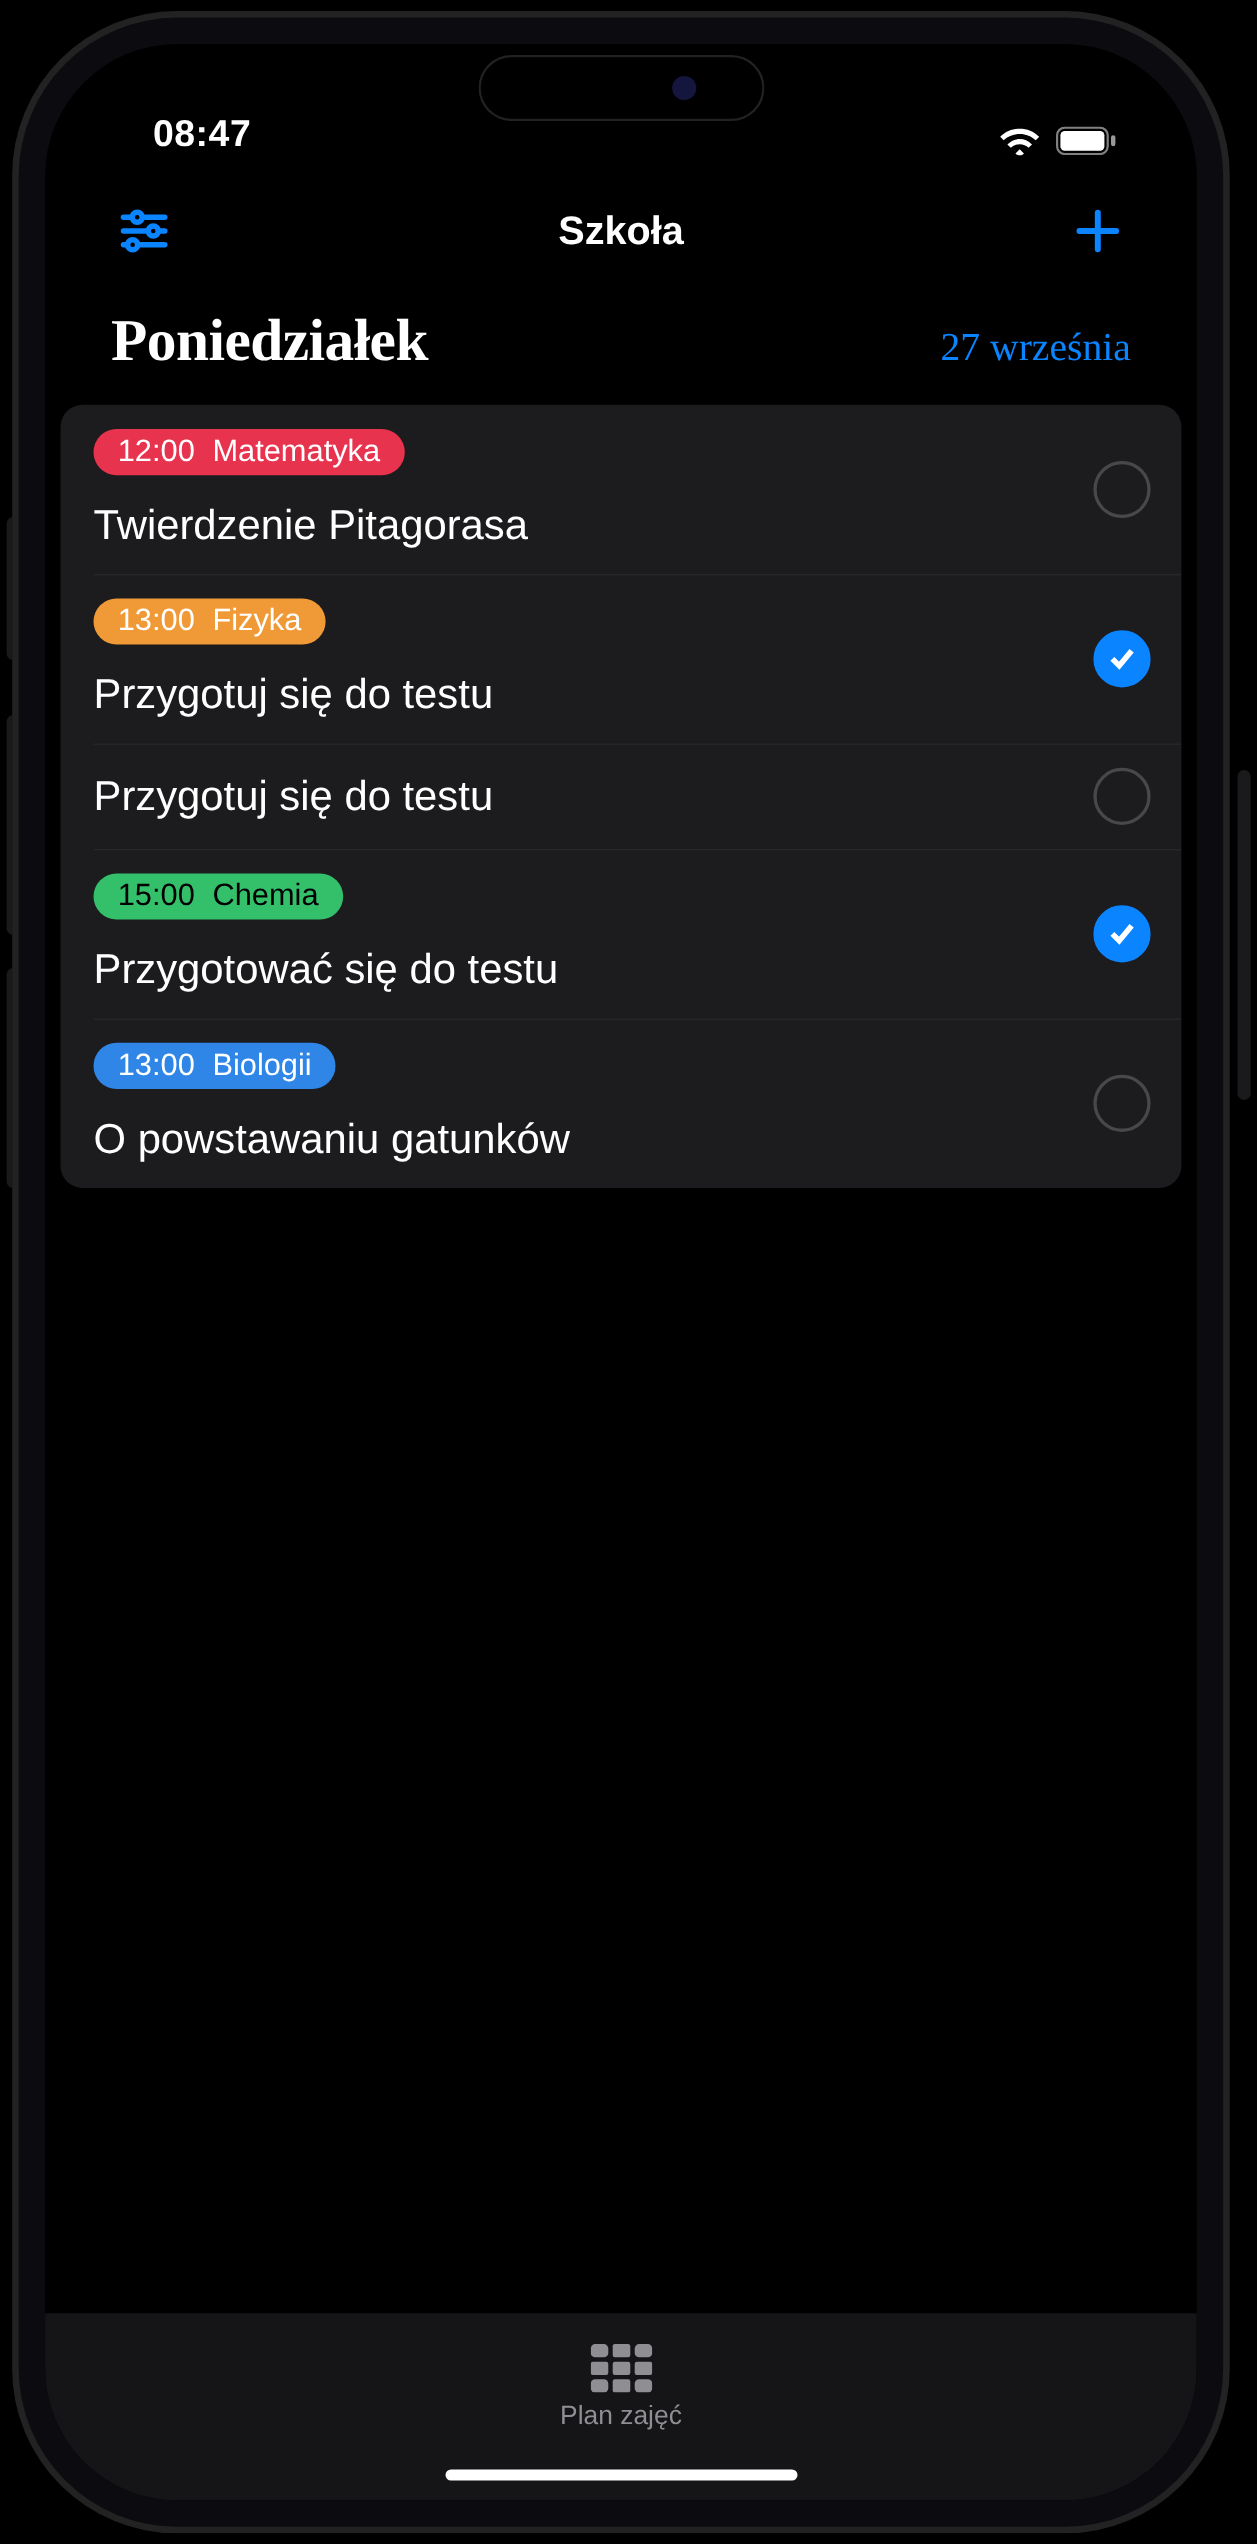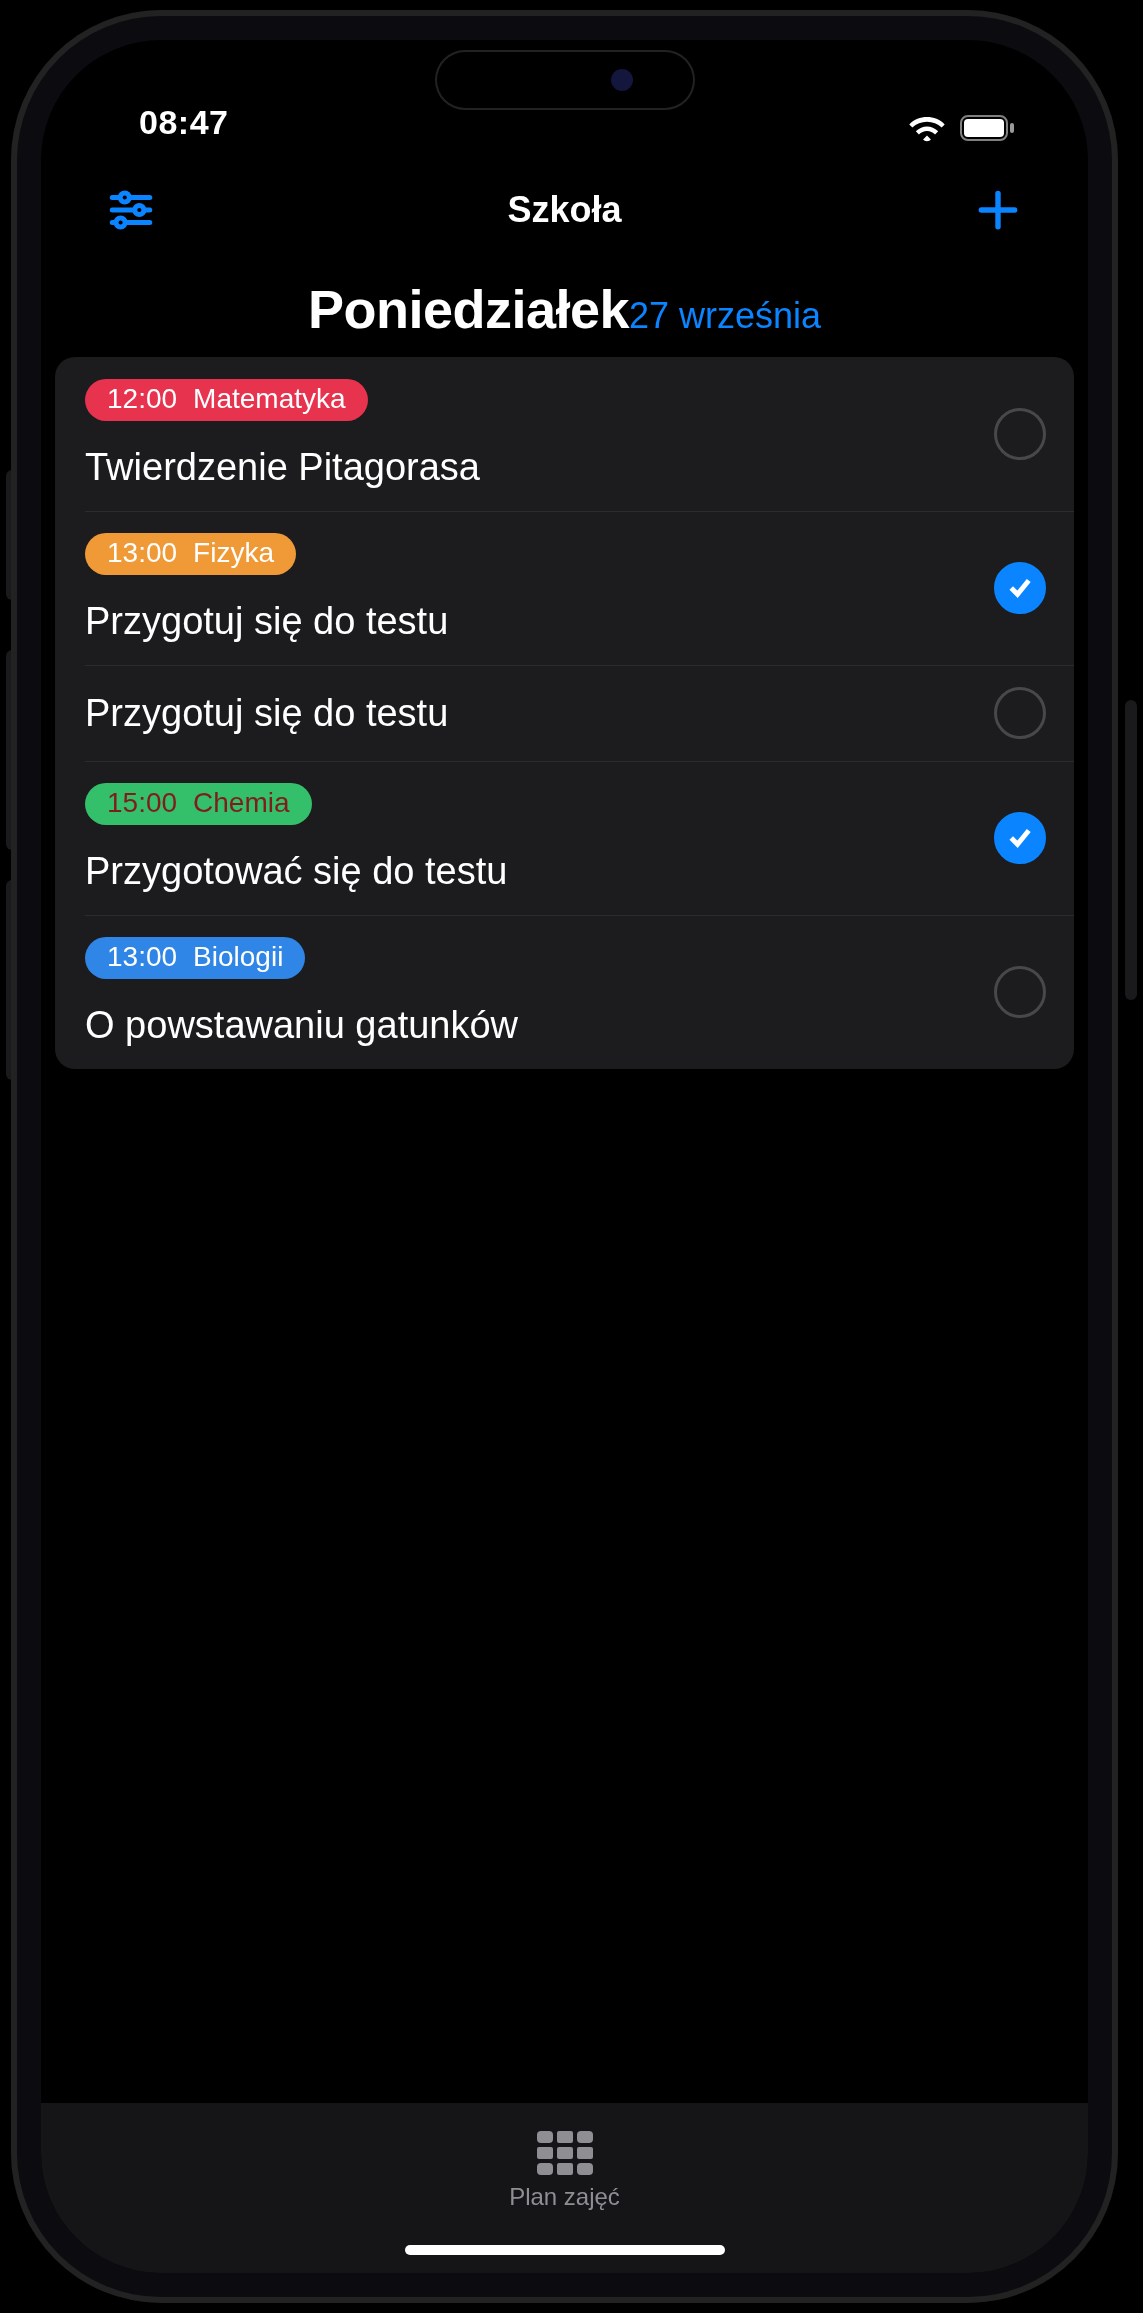--- a/index.html
+++ b/index.html
@@ -59,22 +59,23 @@
     height: 120px;
     display: flex; align-items: center; justify-content: space-between;
     padding: 0 60px;
   }
   .nav-title { font-size: 36px; font-weight: 600; color: #fff; }
   .nav-btn { width: 60px; height: 60px; display: flex; align-items: center; justify-content: center; color: #0a84ff; }
   .nav-btn svg { width: 50px; height: 50px; }
 
   
   .header-row {
-    display: flex; align-items: baseline; justify-content: center;
-    padding: 8px 60px 17px;
+    display: flex; align-items: baseline; justify-content: space-between;
+    padding: 8px 60px 28px;
+    font-family: Liberation Serif, serif;
   }
   .day-title { font-size: 54px; font-weight: 700; letter-spacing: -0.5px; }
   .date-link { font-size: 36px; color: #0a84ff; font-weight: 400; }
 
   
   .task-list {
     margin: 0 14px;
     background: #1c1c1e;
     border-radius: 20px;
     overflow: hidden;
@@ -236,21 +237,21 @@
           </div>
         </div>
         <div class="task-row">
           <div class="task-body">
             <div class="task-title">Przygotuj się do testu</div>
           </div>
           <div class="checkbox"></div>
         </div>
         <div class="task-row">
           <div class="task-body">
-            <div class="badge" style="background: rgb(52, 192, 107); color: #7f1d1d;">
+            <div class="badge" style="background: rgb(52, 192, 107); color: #000000;">
               <span class="b-time">15:00</span>
               <span class="b-subject">Chemia</span>
             </div>
             <div class="task-title">Przygotować się do testu</div>
           </div>
           <div class="checkbox checked">
             <svg viewBox="0 0 24 24">
               <path d="M5 12 l5 5 L19 6"></path>
             </svg>
           </div>

